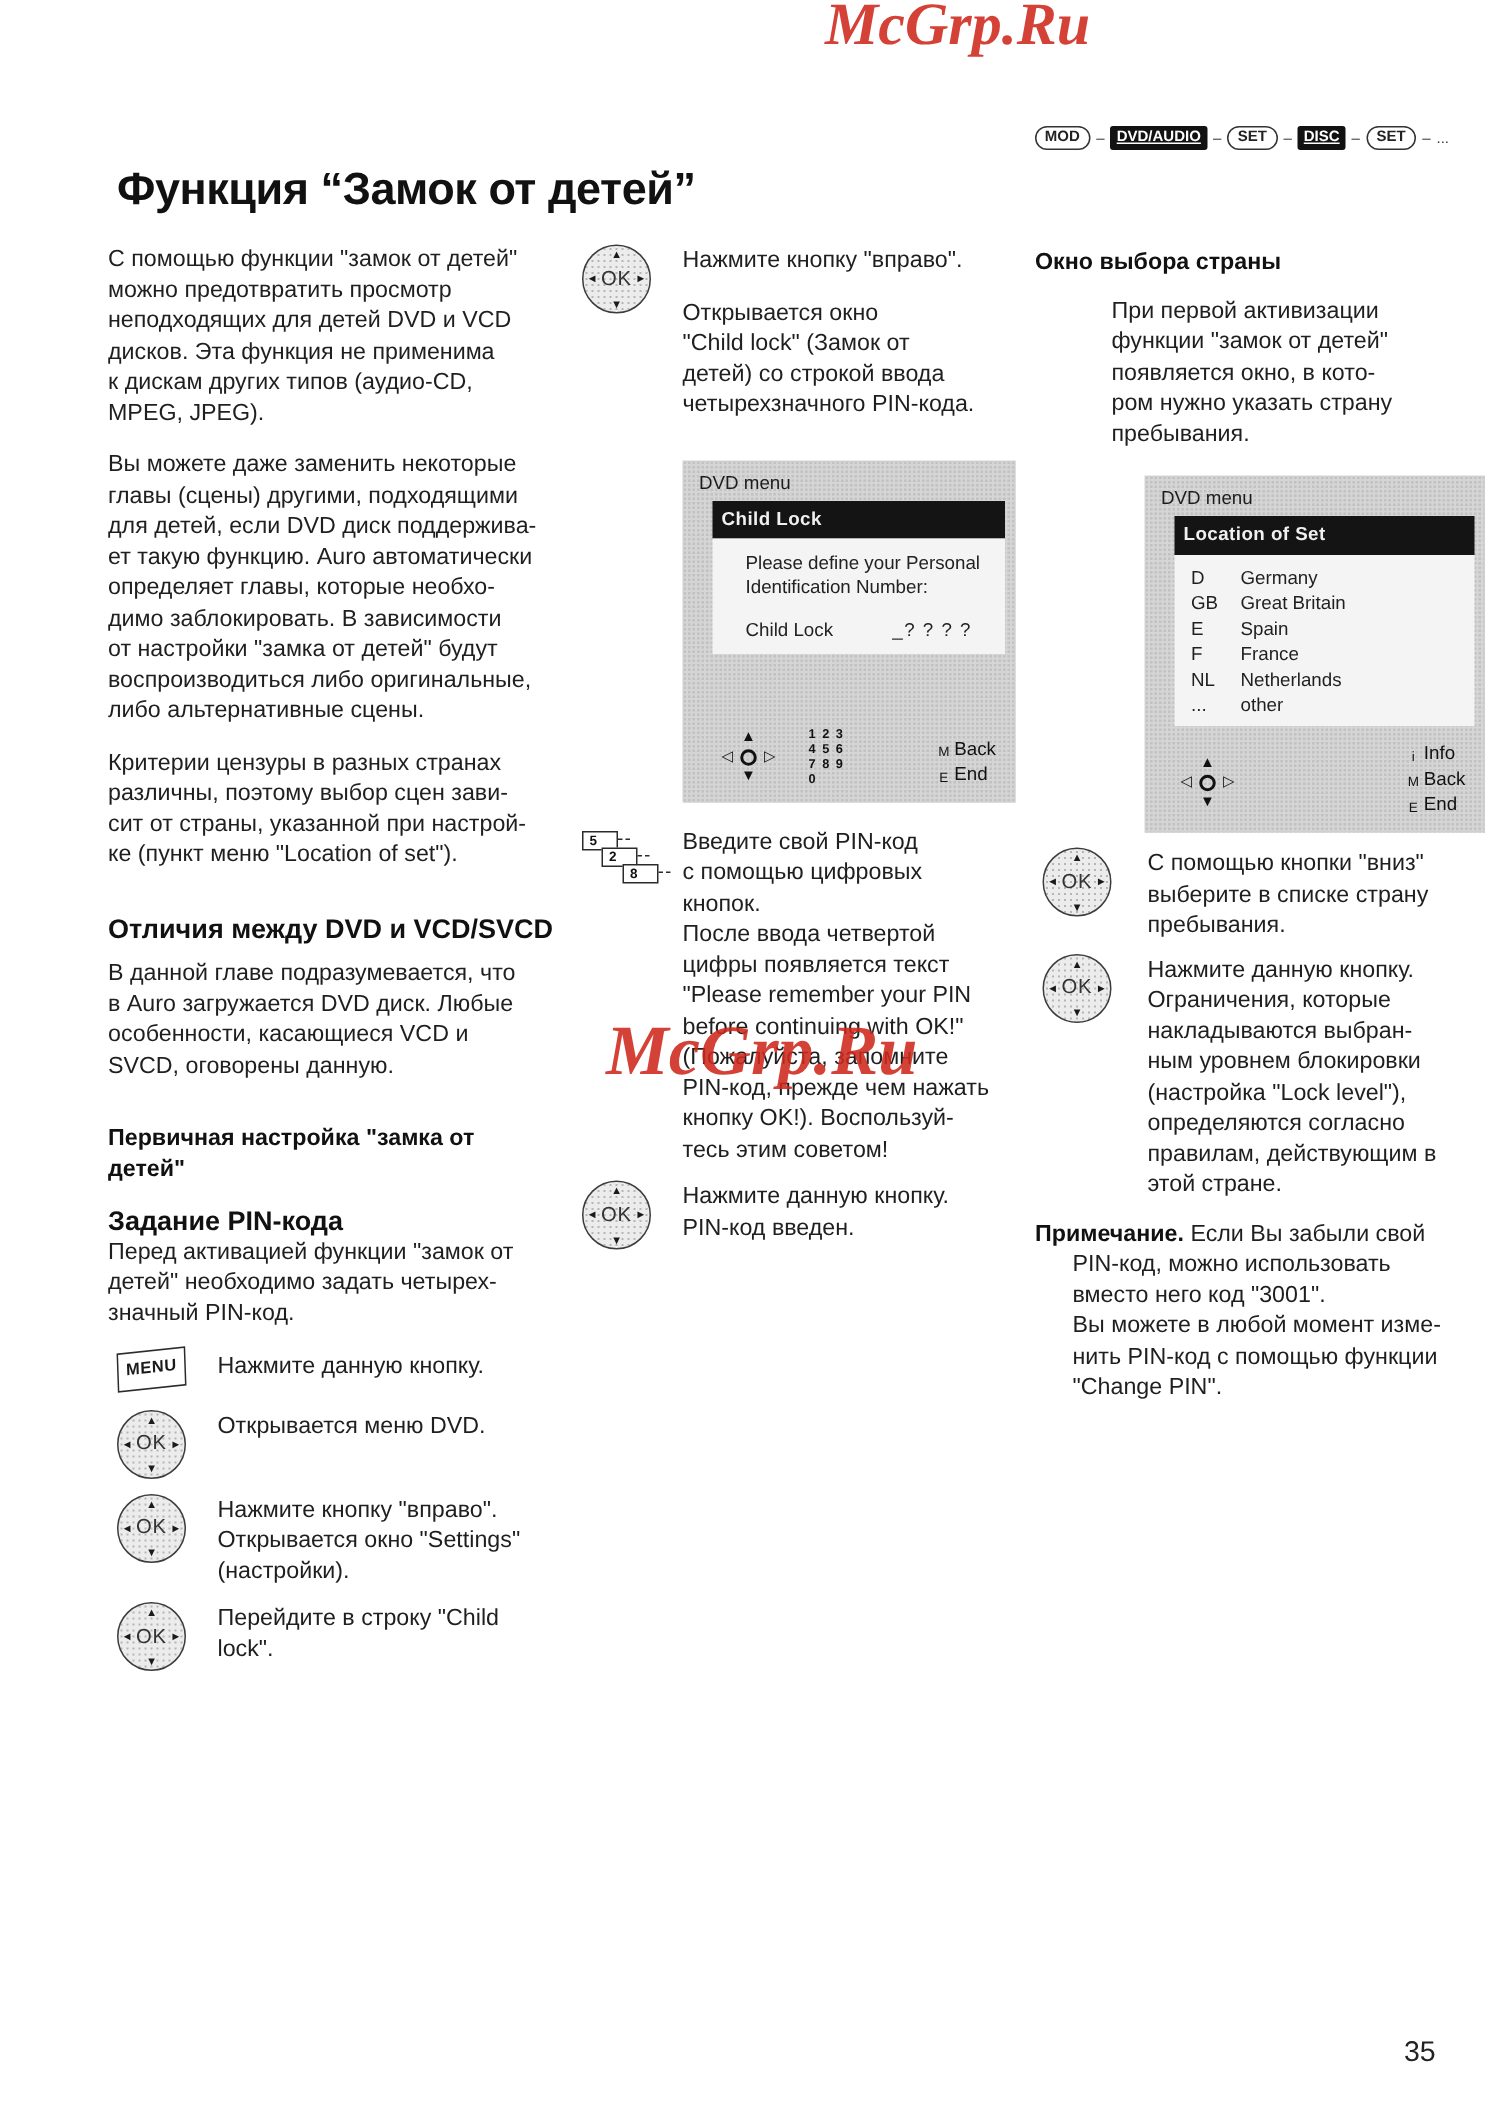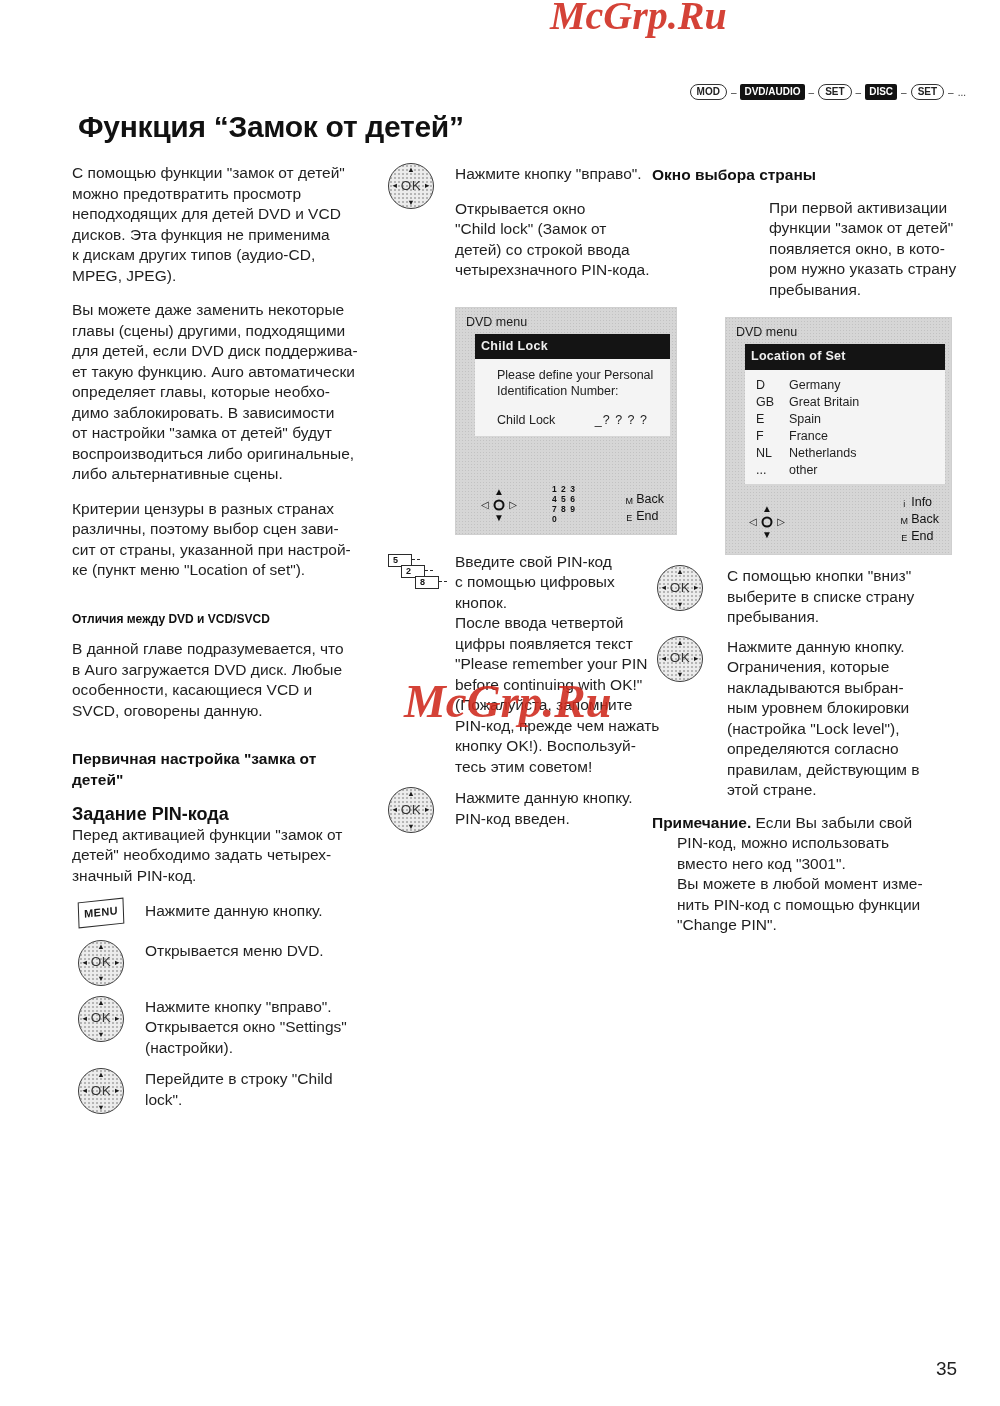--- a/index.html
+++ b/index.html
@@ -16,37 +16,37 @@
     position:absolute; left:78px; top:90px;
     font-size:30px; font-weight:700; color:#111; letter-spacing:-0.3px;
   }
   .breadcrumb {
     position:absolute; top:84px; right:34px;
     display:flex; align-items:center; gap:4px;
     font-size:10px; font-weight:700; color:#222; white-space:nowrap;
   }
   .bc-key { line-height:12px; }
   .bc-outline { border:1.4px solid #333; border-radius:8px; padding:1px 6px; background:#fff; }
-  .bc-solid { background:#121212; color:#fff; border-radius:2px; padding:2px 4px; }
+  .bc-solid { background:#121212; color:#fff; border-radius:2px; padding:2px 4px;text-decoration:underline; }
   .bc-sep { font-weight:400; color:#333; }
 
   
   .wm {
     position:absolute; z-index:30; pointer-events:none;
     font-family:"Liberation Serif", serif; font-style:italic; font-weight:700;
     color:#cf291c; opacity:0.88;
   }
   .wm-top { left:550px; top:-8px; font-size:40px; }
   .wm-mid { left:404px; top:674px; font-size:47px; }
 
   
   .col { position:absolute; font-size:15.5px; line-height:20.5px; }
   .col1 { left:72px;  top:163px; width:302px; }
   .col2 { left:385px; top:163px; width:300px; }
-  .col3 { left:652px; top:165px; width:306px; }
+  .col3 { left:690px; top:165px; width:306px; }
   p.body { margin:0 0 14px 0; }
   .h-bold { font-weight:700; color:#111; margin:0; }
 
   
   .step { display:flex; align-items:flex-start; }
   .step-icon { flex:none; }
   .step-text { flex:1; padding-top:1px; }
   .c1-icon { width:73px; padding-left:6px; }
   .c2-icon { width:70px; padding-left:3px; }
   .c3-icon { width:75px; padding-left:5px; }
@@ -117,21 +117,21 @@
     border:2px solid #111; border-radius:50%; transform:translate(-50%,-50%);
   }
   .apad .at { position:absolute; font-size:10px; line-height:1; color:#111; }
   .at-up    { left:50%; top:0; transform:translateX(-50%); }
   .at-down  { left:50%; bottom:0; transform:translateX(-50%); }
   .at-left  { left:0; top:50%; transform:translateY(-50%); }
   .at-right { right:0; top:50%; transform:translateY(-50%); }
 
   .controls { position:absolute; left:0; right:0; bottom:9px; display:flex; align-items:flex-end; }
   .digits {
-    margin-left:35px; margin-bottom:2px; text-align:left;
+    margin-left:22px; margin-bottom:2px; text-align:left;
     font-size:8.5px; font-weight:700; line-height:10px; letter-spacing:1px; color:#111;
     white-space:pre-line;
   }
   .hints { margin-left:auto; margin-right:13px; font-size:12.5px; color:#111; }
   .hint-row { display:flex; justify-content:flex-start; line-height:15px; }
   .hint-key { width:14px; font-size:9px; padding-top:2px; text-align:center; flex:none; }
   .ctl-apad1 { margin-left:26px; margin-bottom:3px; }
   .ctl-apad2 { margin-left:24px; margin-bottom:6px; }
 
   
@@ -182,21 +182,21 @@
 определяет главы, которые необхо-
 димо заблокировать. В зависимости
 от настройки "замка от детей" будут
 воспроизводиться либо оригинальные,
 либо альтернативные сцены.</p>
     <p class="body pre">Критерии цензуры в разных странах
 различны, поэтому выбор сцен зави-
 сит от страны, указанной при настрой-
 ке (пункт меню "Location of set").</p>
 
-    <h3 class="h-bold mt28 mb10" style="font-size:12px;">Отличия между DVD и VCD/SVCD</h3>
+    <h3 class="h-bold mt28 mb10" style="font-size:18px;">Отличия между DVD и VCD/SVCD</h3>
     <p class="body pre">В данной главе подразумевается, что
 в Auro загружается DVD диск. Любые
 особенности, касающиеся VCD и
 SVCD, оговорены данную.</p>
 
     <h3 class="h-bold pre mt28" style="font-size:15.5px;">Первичная настройка "замка от
 детей"</h3>
     <h3 class="h-bold mt14" style="font-size:18px;">Задание PIN-кода</h3>
     <p class="body pre mt12">Перед активацией функции "замок от
 детей" необходимо задать четырех-
@@ -343,21 +343,21 @@
           <span class="ok-label">OK</span>
         </div>
       </div>
       <div class="step-text pre">Нажмите данную кнопку.
 PIN-код введен.</div>
     </div>
   </div>
 
   <div class="col col3">
     <h3 class="h-bold mb12" style="font-size:15.5px;">Окно выбора страны</h3>
-    <p class="body pre" style="margin-left:117px;">При первой активизации
+    <p class="body pre" style="margin-left:51px;">При первой активизации
 функции "замок от детей"
 появляется окно, в кото-
 ром нужно указать страну
 пребывания.</p>
 
     <div class="screen screen2">
       <div class="win-label">DVD menu</div>
       <div class="dialog">
         <div class="tbar">Location of Set</div>
         <div class="list">

